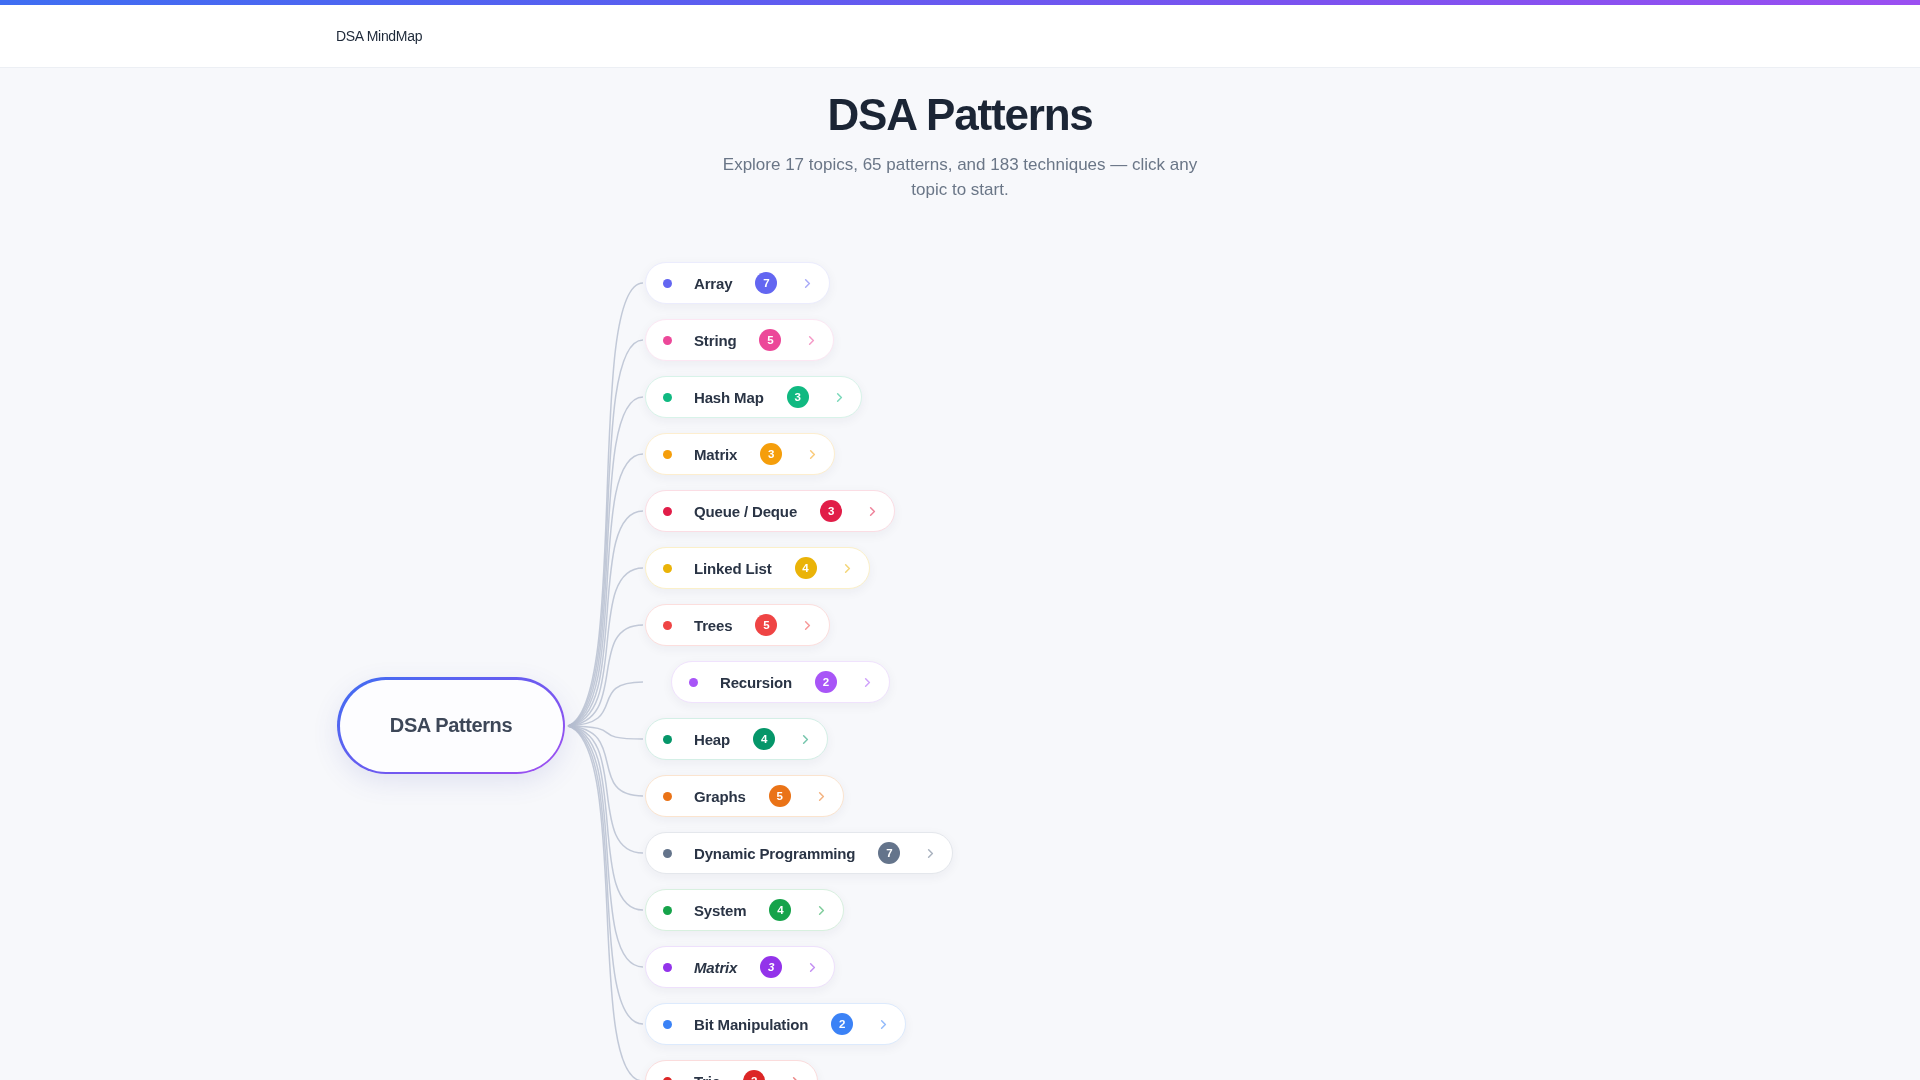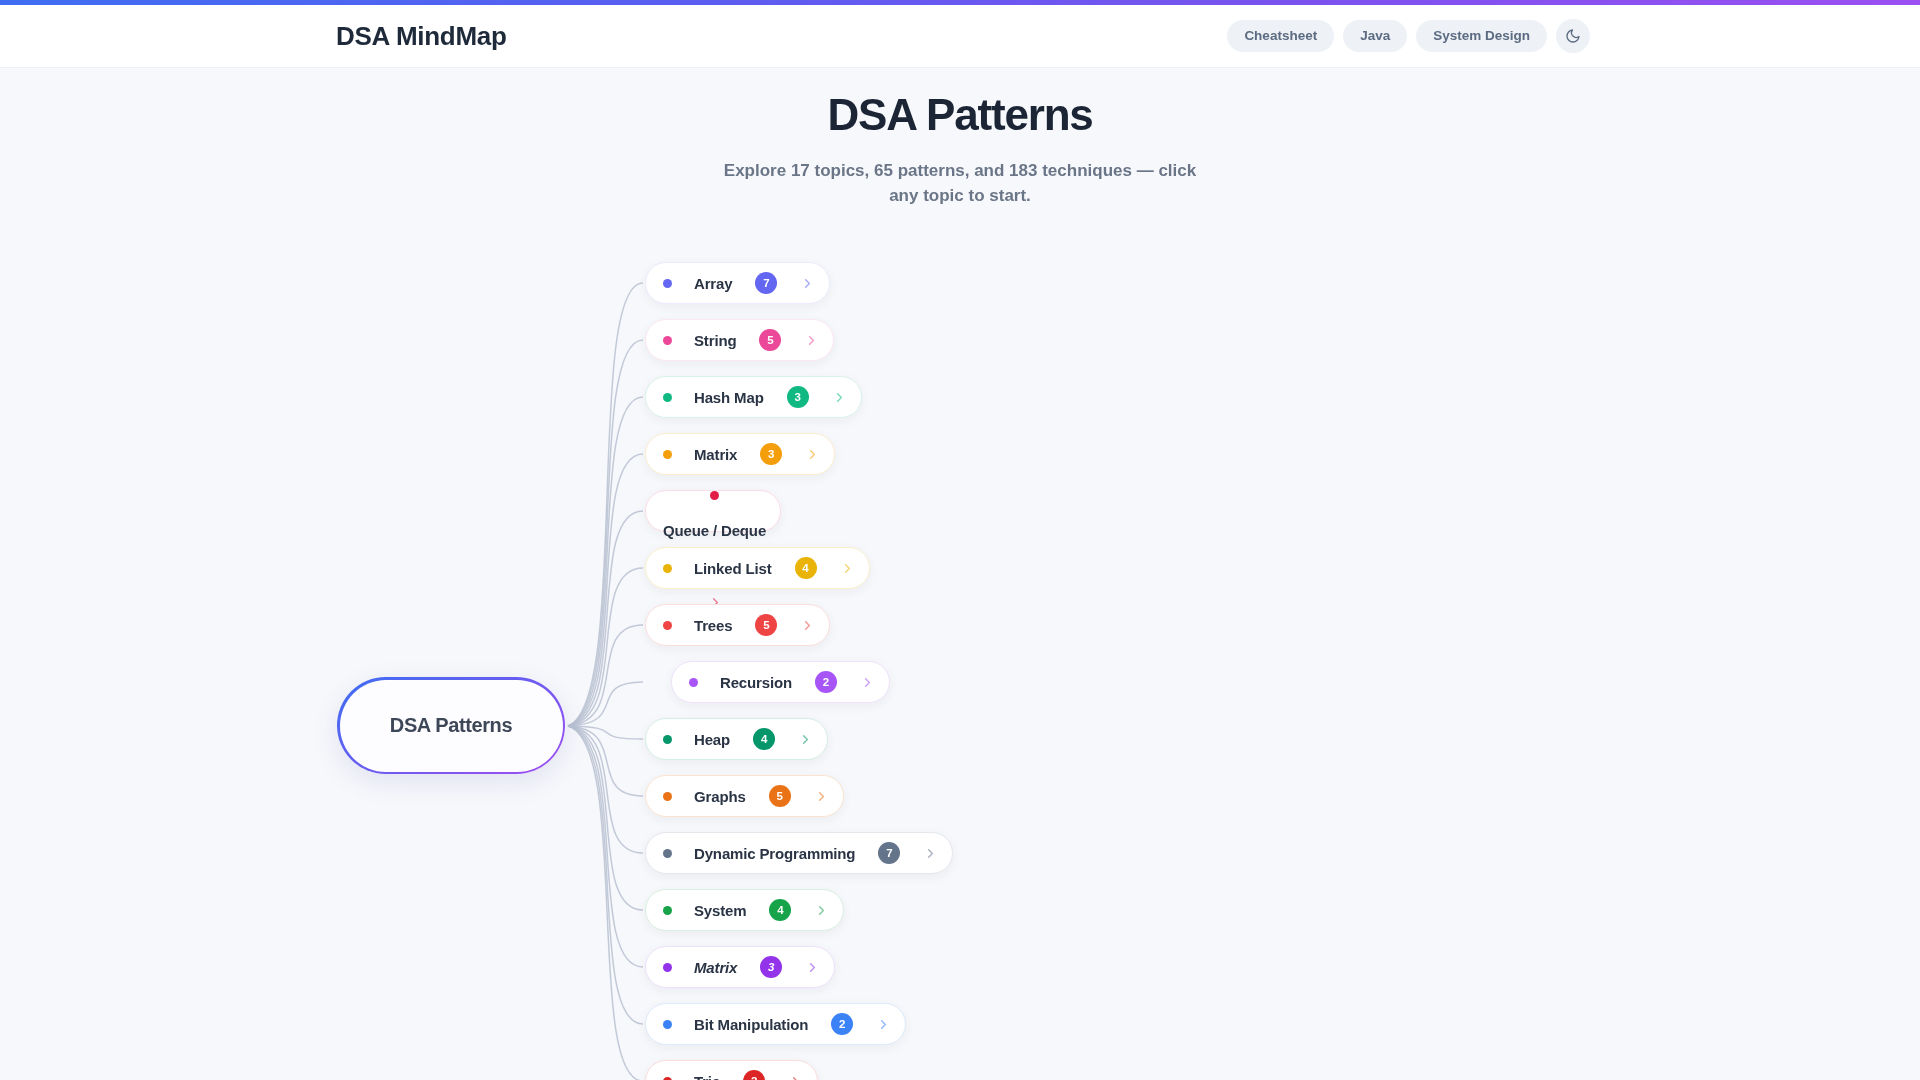--- a/index.html
+++ b/index.html
@@ -23,21 +23,21 @@
   .header {
     position: absolute; top: 5px; left: 0;
     width: 1920px; height: 63px;
     background: #ffffff;
     border-bottom: 1px solid #eceff4;
     z-index: 20;
   }
   .brand {
     position: absolute; left: 336px; top: 50%;
     transform: translateY(-50%);
-    font-size: 26px; font-weight: 700;
+    font-size: 14px; font-weight: 400;
     letter-spacing: -0.3px;
     color: #1e2939;
     white-space: nowrap;
   }
   .nav {
     position: absolute; right: 330px; top: 50%;
     transform: translateY(-50%);
     display: flex; align-items: center; gap: 9px;
   }
   .nav-btn {
@@ -58,24 +58,24 @@
   }
 
   
   .hero { position: absolute; top: 90px; left: 0; width: 1920px; text-align: center; }
   .hero h1 {
     font-size: 44px; font-weight: 800;
     letter-spacing: -1.2px; color: #1b2535;
     line-height: 1.15;
   }
   .hero p {
-    margin: 17px auto 0;
+    margin: 11px auto 0;
     max-width: 475px;
     font-size: 17px; line-height: 1.5;
-    color: #6a7687; font-weight: 700;
+    color: #6a7687; font-weight: 400;
   }
 
   
   .canvas { position: absolute; top: 0; left: 0; width: 1920px; height: 1080px; }
   #links { position: absolute; top: 0; left: 0; width: 1920px; height: 1080px; }
 
   
   .root-node {
     position: absolute;
     left: 337px; top: 677px;
@@ -129,30 +129,20 @@
 </style>
 </head>
 <body>
 
 <div id="app">
 
   <div class="grad-bar"></div>
 
   <div class="header">
     <div class="brand">DSA MindMap</div>
-    <div class="nav" id="nav-host">
-        <button class="nav-btn">Cheatsheet</button>
-        <button class="nav-btn">Java</button>
-        <button class="nav-btn">System Design</button>
-        <button class="theme-btn">
-          <svg width="16" height="16" viewBox="0 0 24 24" fill="none" stroke="currentColor" stroke-width="2" stroke-linecap="round" stroke-linejoin="round">
-            <path d="M21 12.79A9 9 0 1 1 11.21 3 7 7 0 0 0 21 12.79z"></path>
-          </svg>
-        </button>
-      </div>
   </div>
 
   <div class="hero">
     <h1>DSA Patterns</h1>
     <p>Explore 17 topics, 65 patterns, and 183 techniques — click any topic to start.</p>
   </div>
 
   <div class="canvas">
     <svg id="links" viewBox="0 0 1920 1080">
         <path d="M 568 726 C 630 703.85, 585 283, 643 283" fill="none" stroke="#b9c1d1" stroke-width="1.5" opacity="0.85"></path>
@@ -212,21 +202,21 @@
         <div class="topic" style="left: 645px; top: 433px; border-color: rgb(253, 238, 207);">
           <span class="dot" style="background: rgb(245, 158, 11);"></span>
           <span class="topic-label">Matrix</span>
           <span class="badge" style="background: rgb(245, 158, 11);">3</span>
           <span class="chev" style="color: rgb(245, 158, 11); opacity: 0.55;">
             <svg width="15" height="15" viewBox="0 0 24 24" fill="none" stroke="currentColor" stroke-width="2.4" stroke-linecap="round" stroke-linejoin="round">
               <polyline points="9 18 15 12 9 6"></polyline>
             </svg>
           </span>
         </div>
-        <div class="topic" style="left: 645px; top: 490px; border-color: rgb(251, 221, 228); flex-direction: column;">
+        <div class="topic" style="left: 645px; top: 490px; border-color: rgb(251, 221, 228);">
           <span class="dot" style="background: rgb(225, 29, 72);"></span>
           <span class="topic-label">Queue / Deque</span>
           <span class="badge" style="background: rgb(225, 29, 72);">3</span>
           <span class="chev" style="color: rgb(225, 29, 72); opacity: 0.55;">
             <svg width="15" height="15" viewBox="0 0 24 24" fill="none" stroke="currentColor" stroke-width="2.4" stroke-linecap="round" stroke-linejoin="round">
               <polyline points="9 18 15 12 9 6"></polyline>
             </svg>
           </span>
         </div>
         <div class="topic" style="left: 645px; top: 547px; border-color: rgb(251, 240, 201);">

